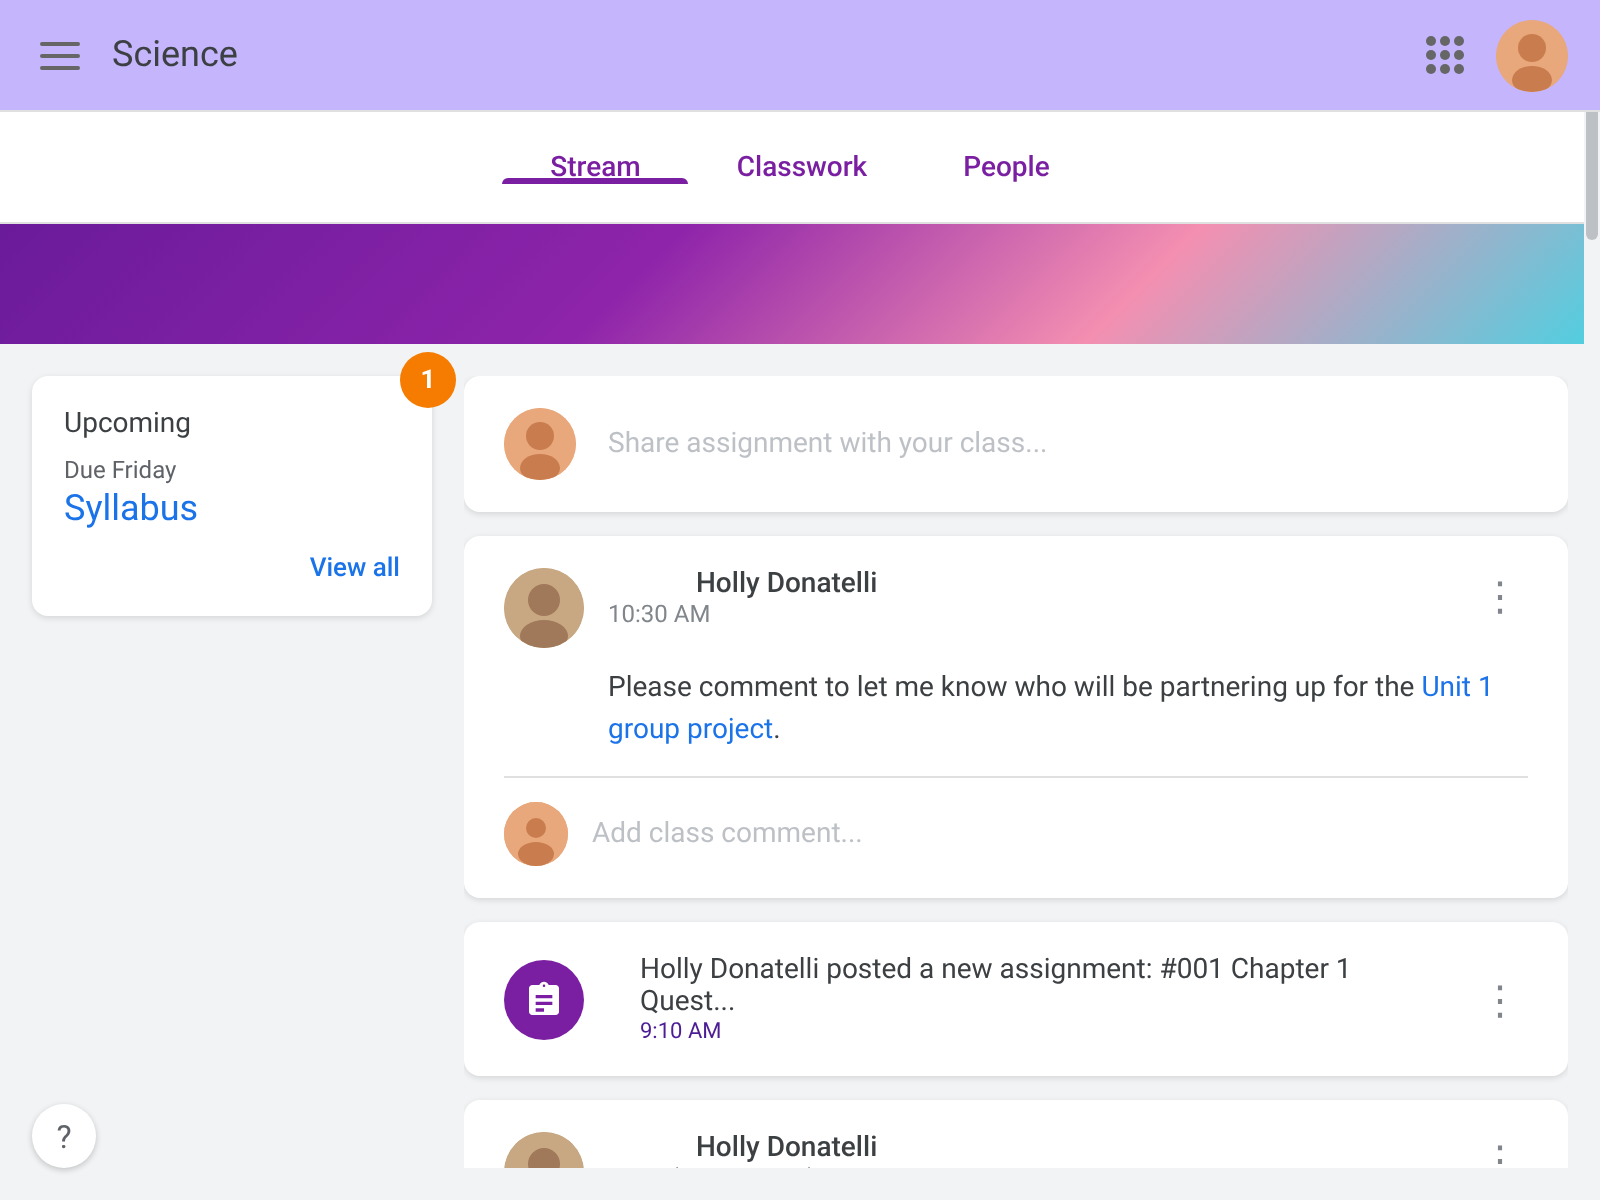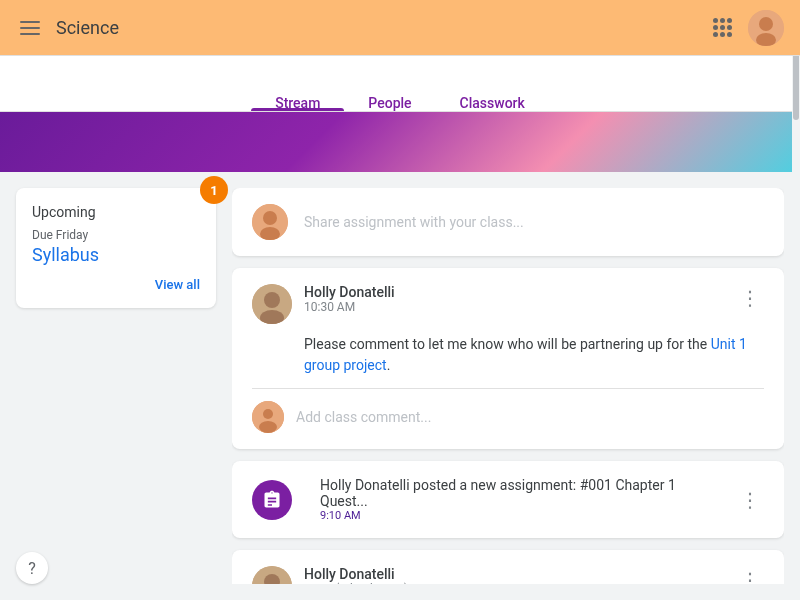--- a/index.html
+++ b/index.html
@@ -7,21 +7,21 @@
       font-family: 'Roboto', Arial, sans-serif;
       background: #f1f3f4;
       width: 800px;
       height: 600px;
       overflow: hidden;
       position: relative;
     }
 
     
     .header {
-      background: #fdba74;
+      background: #c4b5fd;
       height: 56px;
       display: flex;
       align-items: center;
       padding: 0 16px;
       border-bottom: 1px solid #e0e0e0;
       position: relative;
       z-index: 10;
       text-align: center;
     }
     .header-left {
@@ -87,21 +87,21 @@
     }
 
     
     .tab-nav {
       background: #fff;
       display: flex;
       justify-content: center;
       gap: 0;
       border-bottom: 1px solid #e0e0e0;
       height: 56px;
-      align-items: flex-end;
+      align-items: center;
     }
     .tab-item {
       padding: 0 24px;
       display: flex;
       align-items: center;
       font-size: 14px;
       font-weight: 500;
       color: #7b1fa2;
       cursor: pointer;
       position: relative;
@@ -252,20 +252,21 @@
       align-items: center;
       justify-content: center;
     }
     .post-meta {
       flex: 1;
     }
     .post-name {
       font-size: 14px;
       font-weight: 500;
       color: #3c4043;
+      margin-left: 44px;
     }
     .post-time {
       font-size: 12px;
       color: #80868b;
     }
     .post-more {
       color: #80868b;
       cursor: pointer;
       font-size: 20px;
       line-height: 1;
@@ -376,22 +377,22 @@
         <circle cx="18" cy="18" r="18" fill="#e8a87c"></circle>
         <circle cx="18" cy="14" r="7" fill="#c97d4e"></circle>
         <ellipse cx="18" cy="30" rx="10" ry="7" fill="#c97d4e"></ellipse>
       </svg>
     </div>
   </div>
 </div>
 
 <div class="tab-nav">
   <div class="tab-item active">Stream</div>
+  <div class="tab-item">Classwork</div>
   <div class="tab-item">People</div>
-  <div class="tab-item">Classwork</div>
 </div>
 
 <div class="banner"></div>
 
 <div class="main-content">
 
   <div class="sidebar">
     <div class="upcoming-card">
       <div class="upcoming-title">Upcoming</div>
       <div class="upcoming-badge">1</div>

